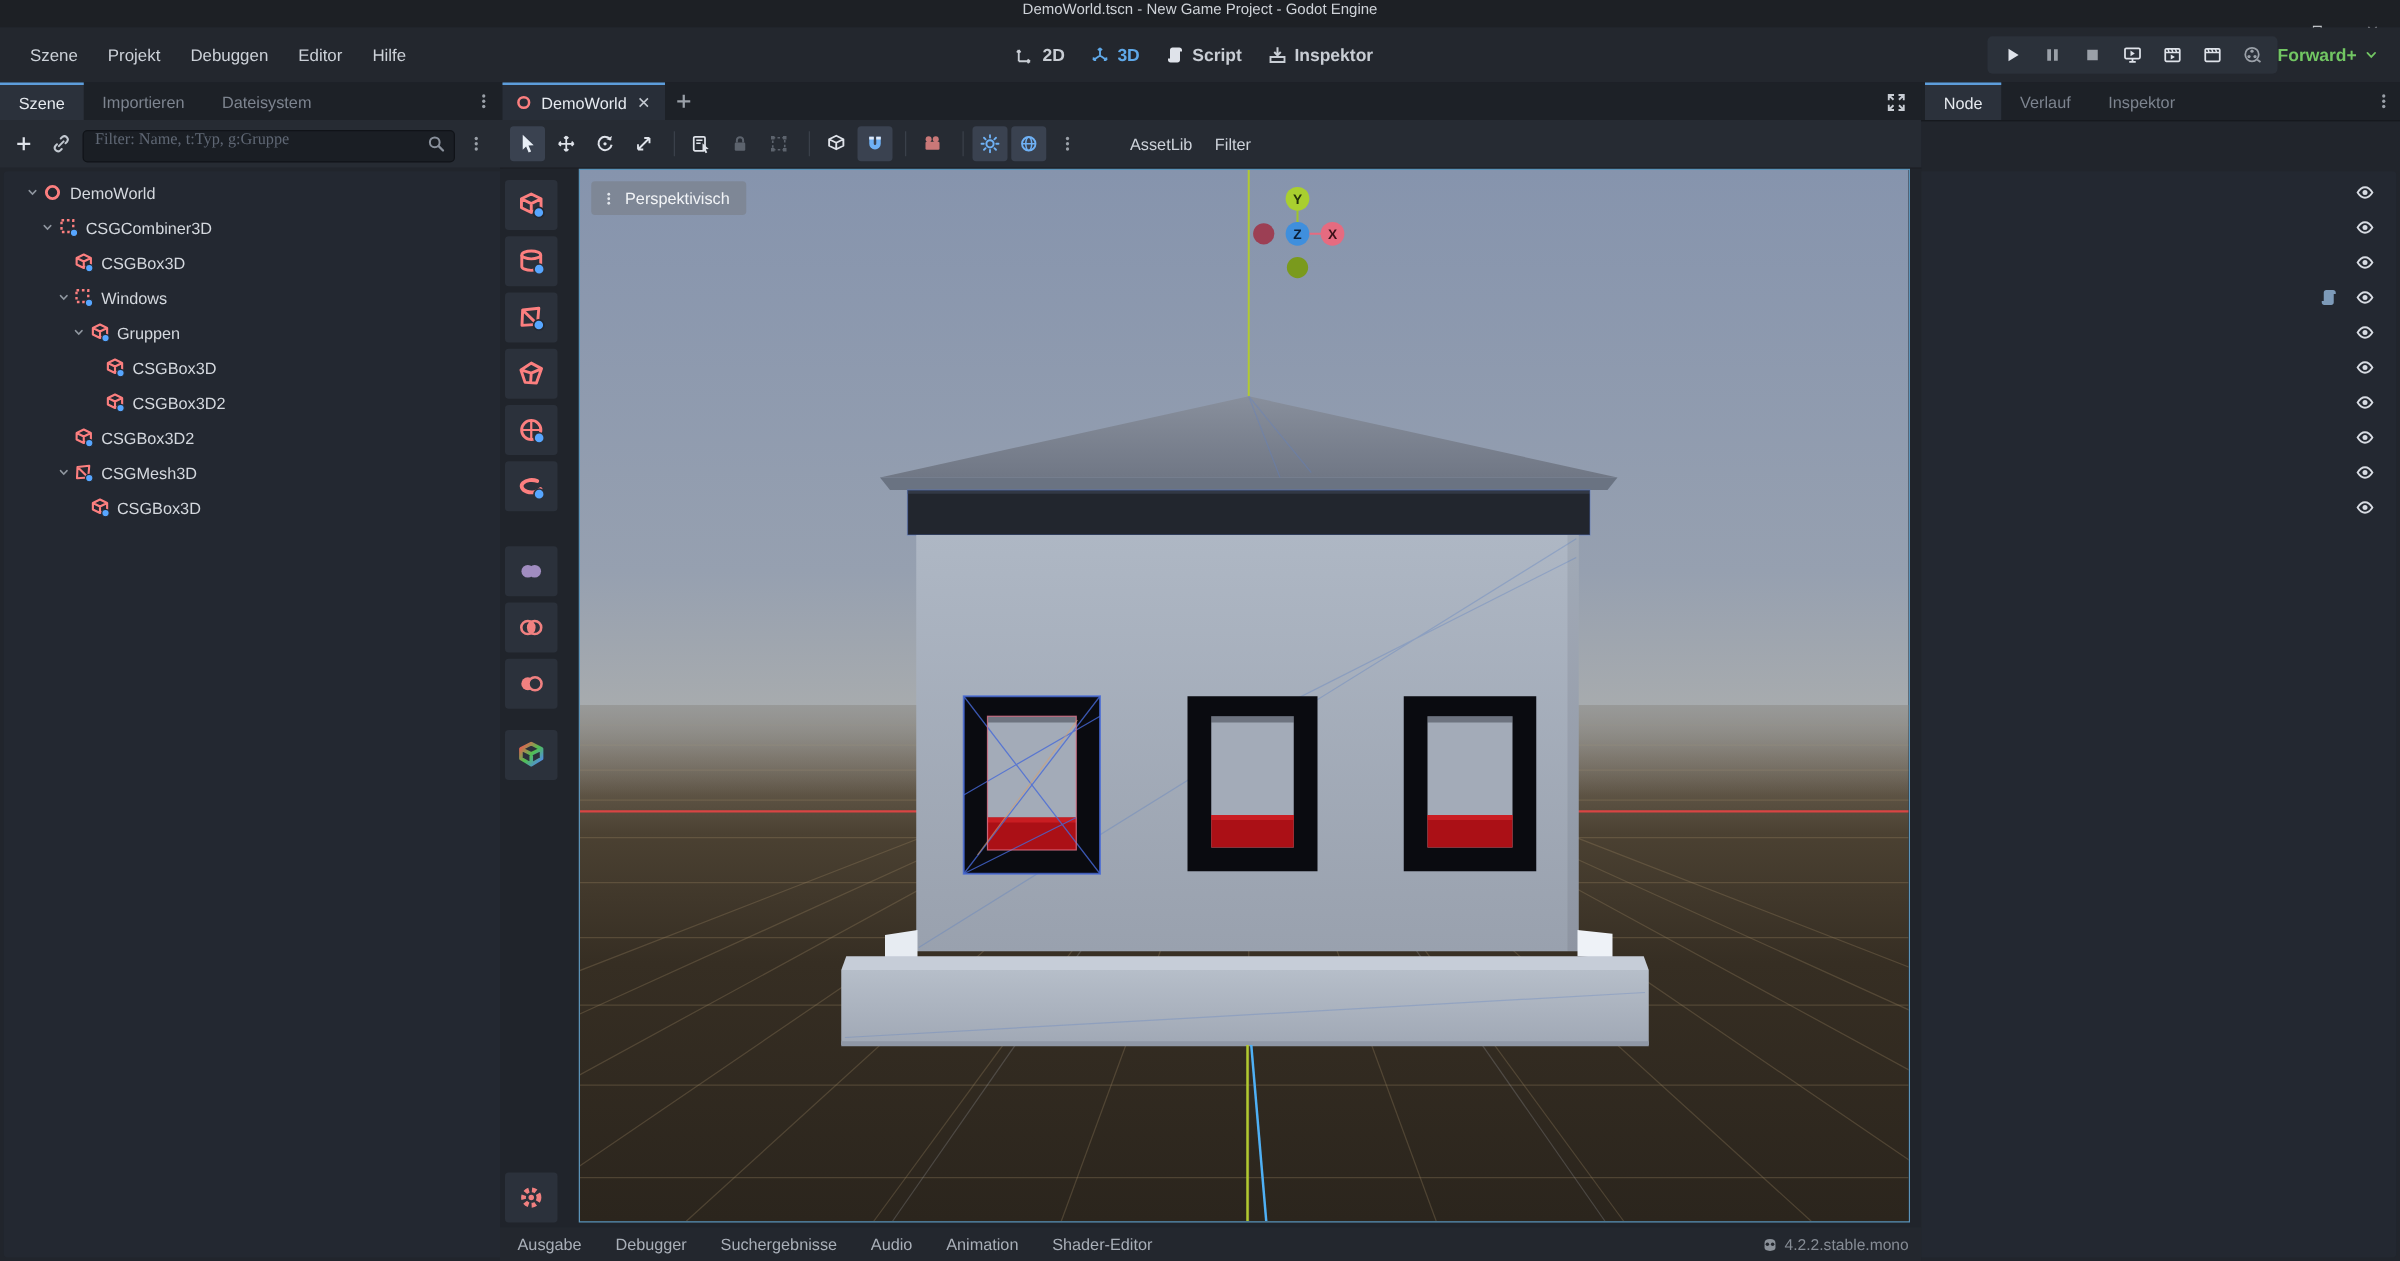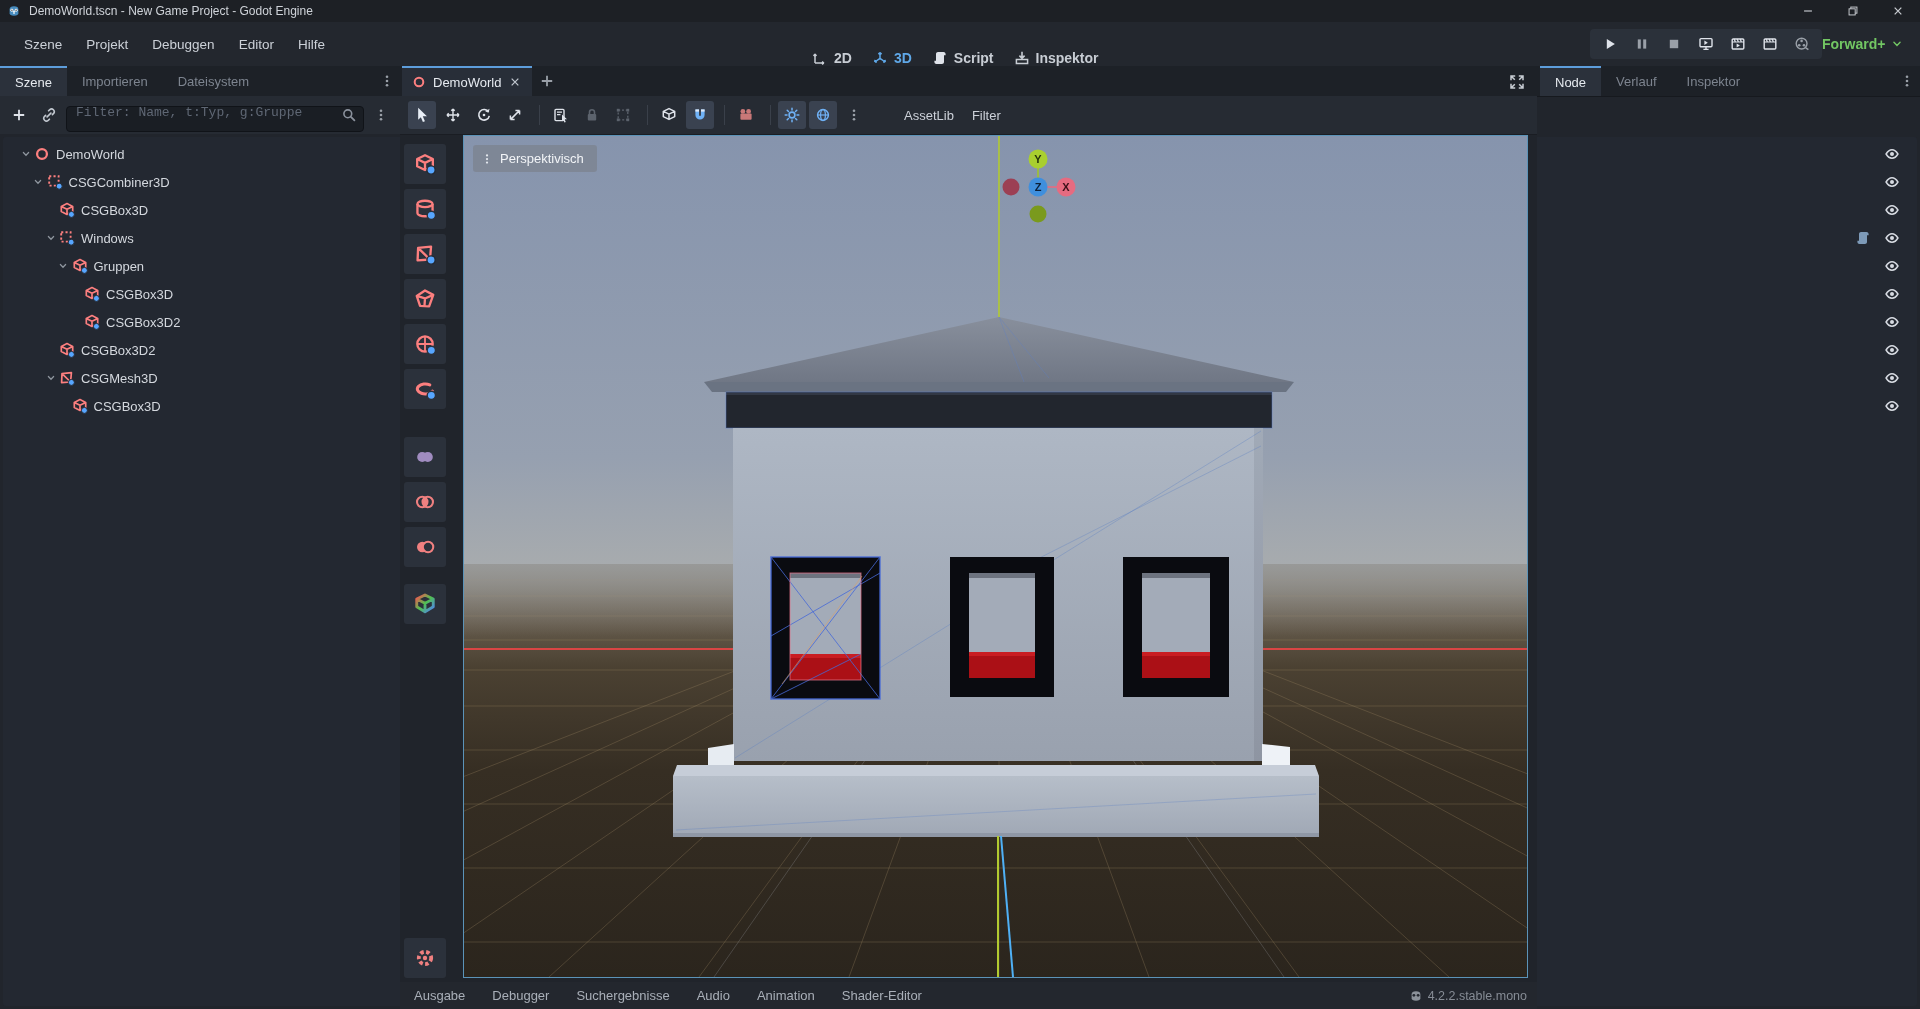--- a/index.html
+++ b/index.html
@@ -6,31 +6,31 @@
   .app{position:relative;width:1920px;height:1009px;overflow:hidden;
        font-family:"Liberation Sans",sans-serif;background:#21252c;color:#d4d8de;
        -webkit-font-smoothing:antialiased;}
   svg{display:block}
   .ic12{width:12px;height:12px}.ic14{width:14px;height:14px}
   .ic16{width:16px;height:16px}.ic18{width:18px;height:18px}.ic22{width:22px;height:22px}.gray{color:#9aa0a8}.white{color:#dfe3ea}.blue{color:#6fb1f5}
   .dis{color:#5c636d}.cam{color:#c97878}
 
   
   .titlebar{position:absolute;left:0;top:0;width:1920px;height:22px;background:#1d2025;
-            display:flex;align-items:center;font-size:12px;color:#cfd3d9;}
+            display:flex;align-items:center;font-size:12px;color:#cfd3d9;flex-direction:column;}
   .titlebar .tico{margin:0 8px 0 7px}
   .winbtns{margin-left:auto;display:flex}
   .winbtn{width:45px;height:22px;display:flex;align-items:center;justify-content:center;color:#c9ccd1}
 
   
   .menubar{position:absolute;left:0;top:22px;width:1920px;height:44px;background:#23272e;
            border-bottom:1px solid #1a1d22;}
   .menus{position:absolute;left:12px;top:0;height:44px;display:flex;align-items:center}
   .menu-item{padding:4px 12px;font-size:13.5px;color:#ccd1d8;border-radius:3px;cursor:default}
-  .modes{position:absolute;left:812px;top:0;height:44px;display:flex;align-items:flex-end;gap:20px}
+  .modes{position:absolute;left:812px;top:0;height:44px;display:flex;align-items:center;gap:20px}
   .mode{display:flex;align-items:center;gap:6px;font-size:14px;font-weight:bold;color:#c8cdd4}
   .mode.active{color:#5fa8e8}
   .runbar{position:absolute;left:1590px;top:7px;height:30px;background:#2b313a;border-radius:4px;
           display:flex;align-items:center;padding:0 8px;gap:8px}
   .runbtn{width:24px;height:24px;display:flex;align-items:center;justify-content:center}
   .renderer{position:absolute;left:1822px;top:0;height:44px;display:flex;align-items:center;gap:5px;
             color:#72c663;font-weight:bold;font-size:14px}
 
   
   .dock-tabs{position:absolute;top:66px;height:30px;background:#1d2127;display:flex;align-items:stretch;
@@ -40,21 +40,21 @@
   .dots-end{margin-left:auto;display:flex;align-items:center;padding-right:6px}
 
   
   .ldock{position:absolute;left:0;top:66px;width:400px;bottom:0;background:#21252c;border-right:2px solid #16191e}
   .ltoolbar{position:absolute;left:0;top:96px;width:400px;height:38px;display:flex;align-items:center;
             gap:4px;padding:0 6px;box-sizing:border-box;background:#262b33}
   .tbico{width:26px;height:26px;display:flex;align-items:center;justify-content:center;border-radius:3px}
   .searchwrap{flex:1;position:relative;height:26px}
   .searchwrap input{width:100%;height:100%;box-sizing:border-box;background:#1a1e24;border:1px solid #101318;
             border-radius:4px;color:#cfd4db;font-size:13px;padding:0 28px 12px 9px;outline:none;
-            font-family:Liberation Mono, monospace}
+            font-family:Liberation Serif, serif}
   .searchwrap input::placeholder{color:#5f6774}
   .searchwrap .mag{position:absolute;right:7px;top:5px}
   .ltree{position:absolute;left:3px;top:137px;right:3px;bottom:3px;background:#232831;border-radius:3px;
          padding-top:3px}
   .trow{height:28px;display:flex;align-items:center;padding-left:calc(14px + var(--lvl)*12.5px);font-size:13px}
   .slot{width:17px;display:flex;align-items:center;justify-content:center;color:#8f969f}
   .tlabel{margin-left:6px;color:#d4d8de;white-space:nowrap}
   .flex1{flex:1}
   .eyebtn{background:none;border:none;padding:0;margin-right:14px;width:22px;height:22px;display:flex;
           align-items:center;justify-content:center;color:#d7dbe2;cursor:pointer}

